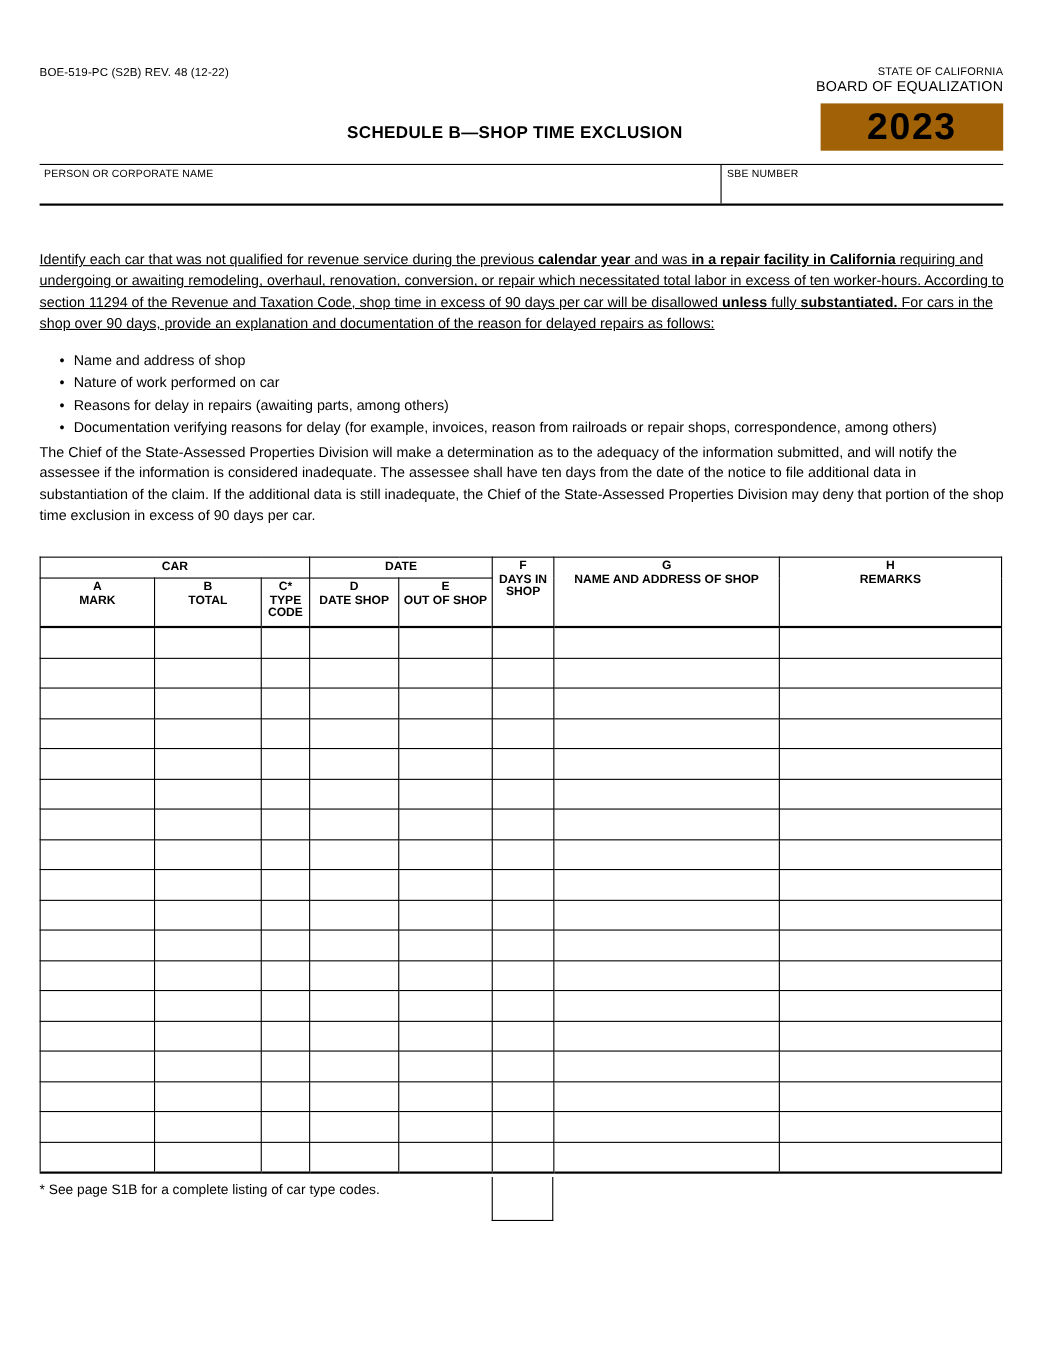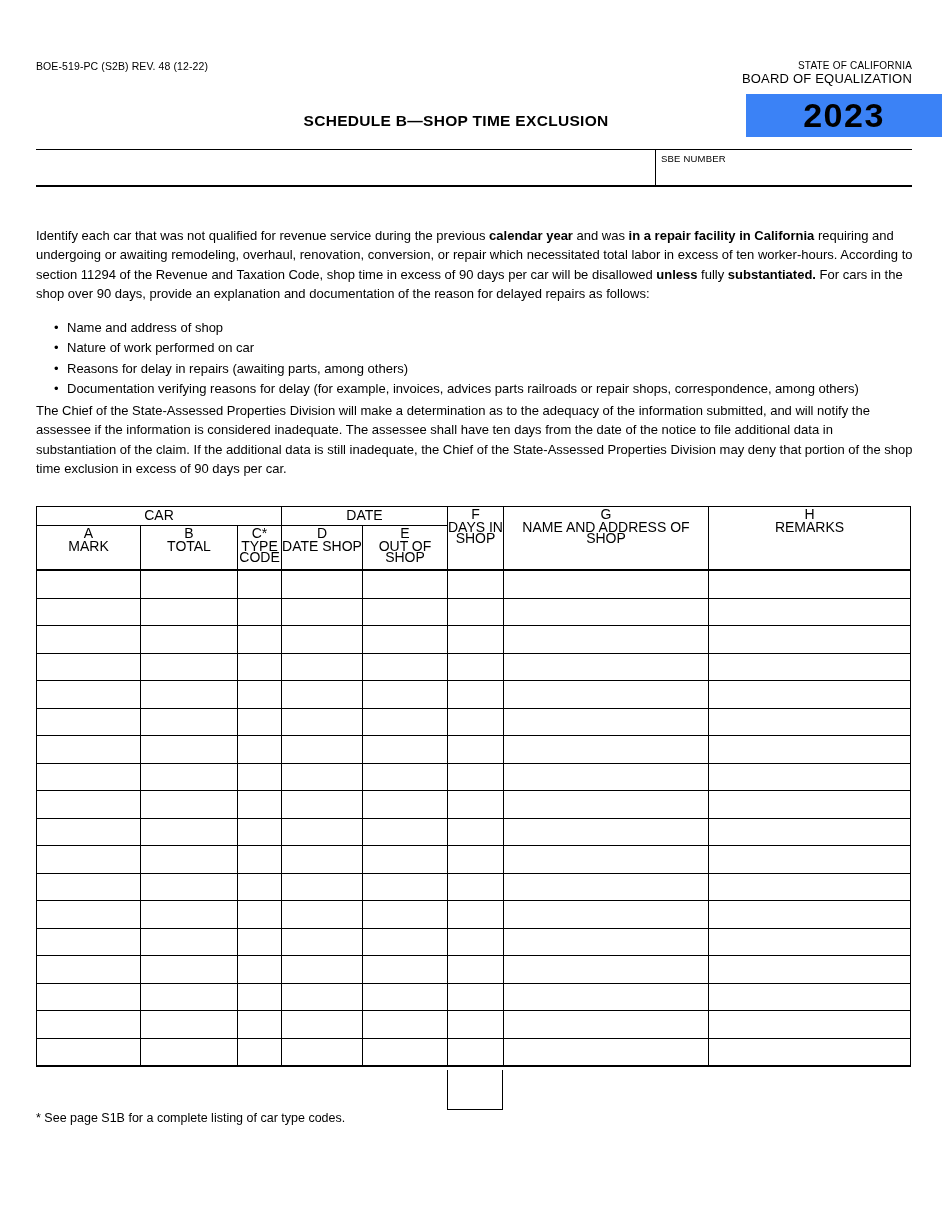--- a/index.html
+++ b/index.html
@@ -13,111 +13,112 @@
     margin-top:23px;
   }
   .abs { position:absolute; }
 
   
   .form-number { left:36px; top:37px; font-size:10.5px; letter-spacing:0.1px; }
   .agency-block { left:0; top:37px; width:912px; text-align:right; line-height:1.15; }
   .agency-state { font-size:10px; letter-spacing:0.2px; }
   .agency-name { font-size:13px; letter-spacing:0.2px; }
   .form-title {
-    left:0; top:89px; width:912px; text-align:center;
+    left:12px; top:89px; width:912px; text-align:center;
     font-size:15.5px; font-weight:bold; letter-spacing:0.3px;
   }
   .year-box {
-    left:746px; top:71px; width:196px; height:43px;
-    background:#3b82f6; text-align:center;
+    left:746px; top:71px; width:166px; height:43px;
+    background:#a16207; text-align:center;
     font-size:34px; font-weight:bold; line-height:43px; letter-spacing:1.5px;
   }
 
   
   .id-strip {
     left:36px; top:126px; width:876px; height:38px; box-sizing:border-box;
     border-top:1px solid #000; border-bottom:2px solid #000;
     display:flex;
   }
   .id-cell { box-sizing:border-box; padding:3px 0 0 4px; font-size:9.5px; letter-spacing:0.2px; }
   .id-name { width:620px; border-right:1px solid #000; }
   .id-sbe  { flex:1; padding-left:5px; }
   .field-input { width:95%; height:18px; }
 
   
   .none-note {
     left:36px; top:180px; width:878px;
     font-style:italic; font-size:13.5px; white-space:pre-wrap;
   }
   .para { left:36px; width:878px; font-size:13px; line-height:19.3px; }
-  .para1 { top:203px; }
+  .para1 { top:203px;text-decoration:underline; }
   .para2 { top:378px; }
   .bullet-list { left:36px; top:295px; width:878px; }
   .bullet-list ul { margin:0; padding:0 0 0 31px; list-style:none; }
   .bullet-list li { position:relative; font-size:13px; line-height:20.4px; }
   .bullet-list li::before { content:"\2022"; position:absolute; left:-13px; }
 
   
   .sched-table {
     position:absolute; left:36px; top:483px;
     border-collapse:collapse; table-layout:fixed; width:874px;
   }
   .sched-table th, .sched-table td { border:1px solid #000; padding:0; }
-  .sched-table th { font-size:14px; font-weight:normal; line-height:11.5px; }
+  .sched-table th { font-size:11px; font-weight:bold; line-height:11.5px; }
   .group-th { height:15px; border-bottom:1px solid #000 !important; vertical-align:middle; padding:1px 0 2px 0 !important; }
   .sub-th { height:41px; vertical-align:top; padding-top:2px !important; border-bottom:2px solid #000 !important; }
   .tall-th { vertical-align:top; padding-top:2px !important; border-bottom:2px solid #000 !important; }
   .col-letter { display:block; margin-bottom:1px; }
   .col-label  { display:block; }
   .sched-table td { height:26.5px; border-bottom-width:1.5px; }
   .sched-table tbody tr:last-child td { border-bottom-width:2px; }
 
   
   .total-label {
     left:36px; top:1055px; width:403px; text-align:right;
     font-size:13px; font-weight:bold; letter-spacing:0.2px;
   }
   .total-box {
     left:447px; top:1047px; width:56px; height:40px; box-sizing:border-box;
     border-left:1px solid #000; border-right:1px solid #000; border-bottom:1px solid #000;
   }
-  .footnote { left:36px; top:1088px; font-size:12.5px; }
+  .footnote { left:36px; top:1051px; font-size:12.5px; }
 </style>
 </head>
 <body>
 
 <div class="page">
 
   <div class="abs form-number">BOE-519-PC (S2B) REV. 48 (12-22)</div>
   <div class="abs agency-block">
     <div class="agency-state">STATE OF CALIFORNIA</div>
     <div class="agency-name">BOARD OF EQUALIZATION</div>
   </div>
   <div class="abs form-title">SCHEDULE B—SHOP TIME EXCLUSION</div>
   <div class="abs year-box">2023</div>
 
   <div class="abs id-strip">
     <div class="id-cell id-name">
+      <div>PERSON OR CORPORATE NAME</div>
       <div class="field-input"></div>
     </div>
     <div class="id-cell id-sbe">
       <div>SBE NUMBER</div>
       <div class="field-input"></div>
     </div>
   </div>
 
 
   <div class="abs para para1"><span>Identify each car that was not qualified for revenue service during the previous </span><b>calendar year</b><span> and was </span><b>in a repair facility in California</b><span> requiring and undergoing or awaiting remodeling, overhaul, renovation, conversion, or repair which necessitated total labor in excess of ten worker-hours. According to section 11294 of the Revenue and Taxation Code, shop time in excess of 90 days per car will be disallowed </span><b>unless</b><span> fully </span><b>substantiated.</b><span> For cars in the shop over 90 days, provide an explanation and documentation of the reason for delayed repairs as follows:</span></div>
 
   <div class="abs bullet-list">
     <ul>
       <li>Name and address of shop</li>
       <li>Nature of work performed on car</li>
       <li>Reasons for delay in repairs (awaiting parts, among others)</li>
-      <li>Documentation verifying reasons for delay (for example, invoices, advices parts railroads or repair shops, correspondence, among others)</li>
+      <li>Documentation verifying reasons for delay (for example, invoices, reason from railroads or repair shops, correspondence, among others)</li>
     </ul>
   </div>
 
   <div class="abs para para2">The Chief of the State-Assessed Properties Division will make a determination as to the adequacy of the information submitted, and will notify the assessee if the information is considered inadequate. The assessee shall have ten days from the date of the notice to file additional data in substantiation of the claim. If the additional data is still inadequate, the Chief of the State-Assessed Properties Division may deny that portion of the shop time exclusion in excess of 90 days per car.</div>
 
   <table class="sched-table">
     <colgroup>
       <col style="width:104px">
         <col style="width:97px">
         <col style="width:44px">

